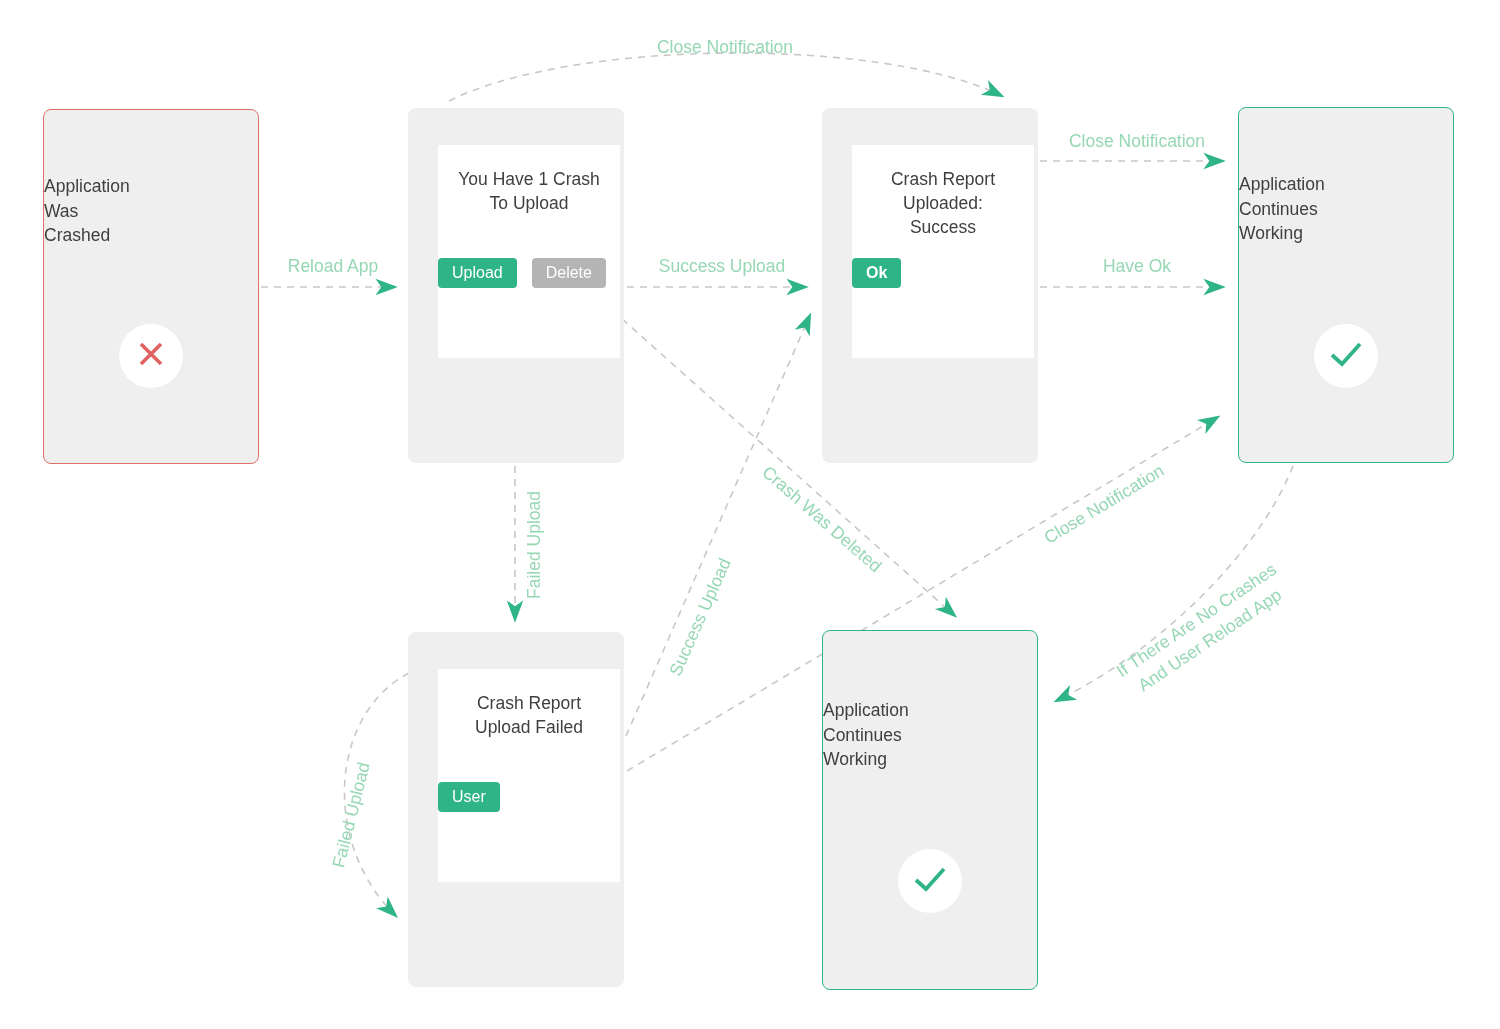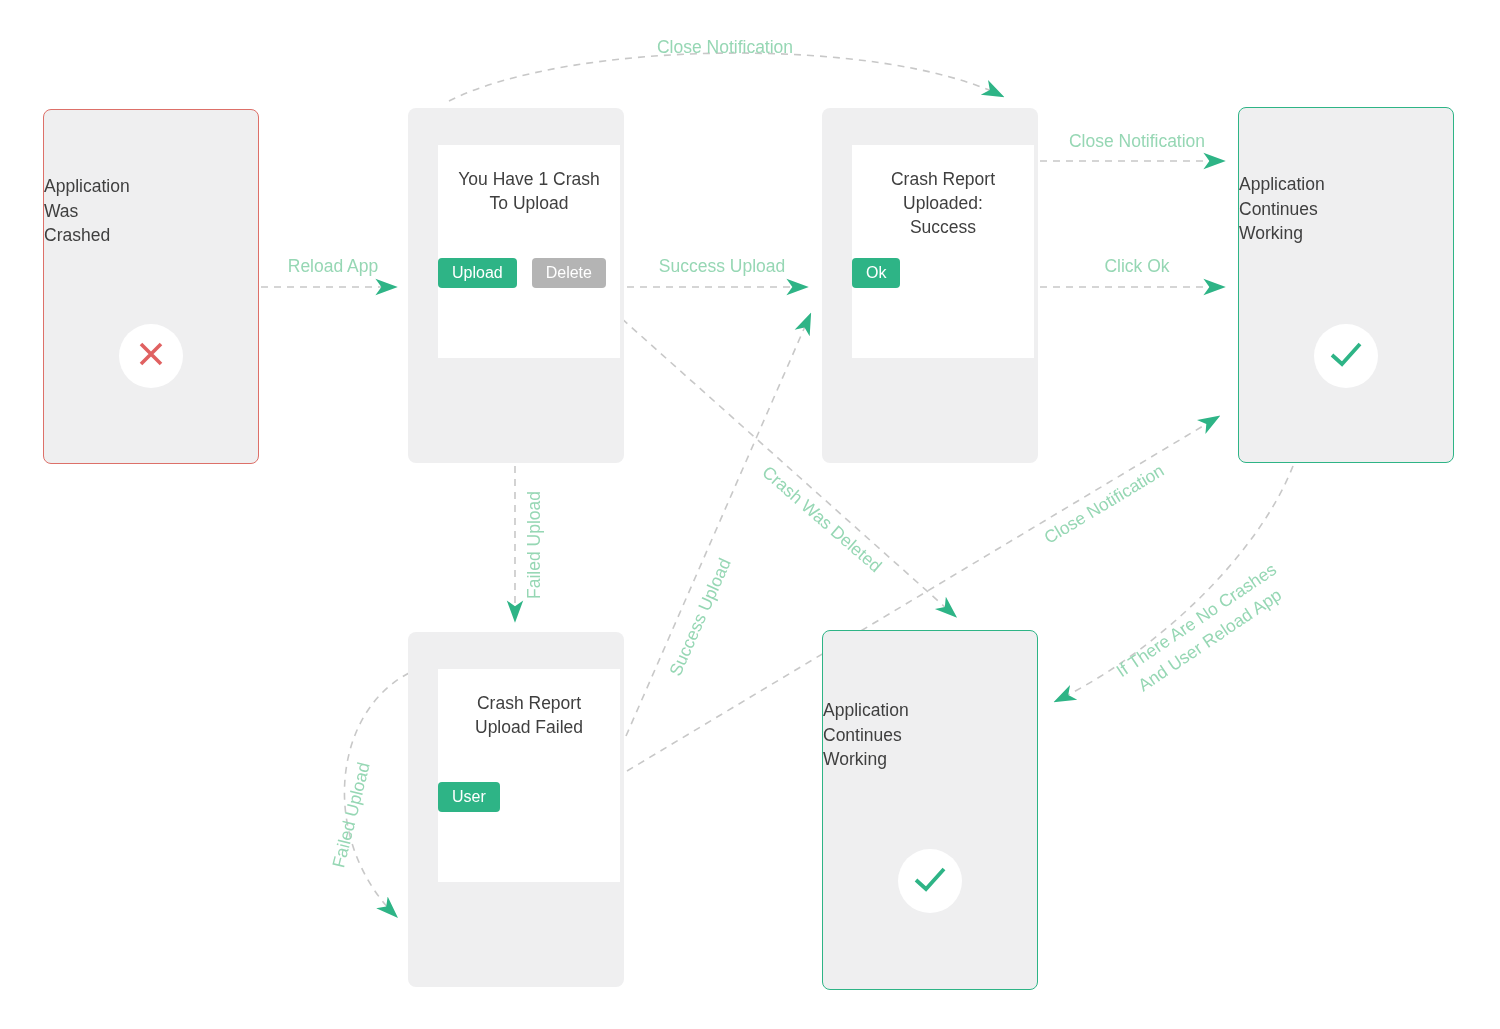--- a/index.html
+++ b/index.html
@@ -109,21 +109,21 @@
       </div>
     </div>
   </div>
 
   <div class="node" style="left:822px;top:108px;">
     <div class="card">
       <div class="card-title">Crash Report
 Uploaded:
 Success</div>
       <div class="btn-row">
-        <button class="btn" style="min-width:44px;">Ok</button>
+        <button class="btn" style="min-width:44px;font-weight:bold;">Ok</button>
       </div>
     </div>
   </div>
 
   <div class="node green-border" style="left:1238px;top:107px;height:356px;">
     <div class="node-title">Application
 Continues
 Working</div>
     <div class="status-circle" style="top:216px;">
       <span>
@@ -154,21 +154,21 @@
           <path d="M4 16 L14 25 L32 5" stroke="#2eb486" stroke-width="3.8" fill="none"></path>
         </svg>
       </span>
     </div>
   </div>
 
   <div class="edge-label lbl-reload">Reload App</div>
   <div class="edge-label lbl-close-top">Close Notification</div>
   <div class="edge-label lbl-success-h">Success Upload</div>
   <div class="edge-label lbl-close-right">Close Notification</div>
-  <div class="edge-label lbl-click-ok">Click Ok</div>
+  <div class="edge-label lbl-click-ok">Have Ok</div>
   <div class="edge-label lbl-failed-v">Failed Upload</div>
   <div class="edge-label lbl-crash-del">Crash Was Deleted</div>
   <div class="edge-label lbl-success-diag">Success Upload</div>
   <div class="edge-label lbl-close-diag">Close Notification</div>
   <div class="edge-label lbl-no-crashes">If There Are No Crashes
 And User Reload App</div>
   <div class="edge-label lbl-failed-loop">Failed Upload</div>
 
 </div>
 

